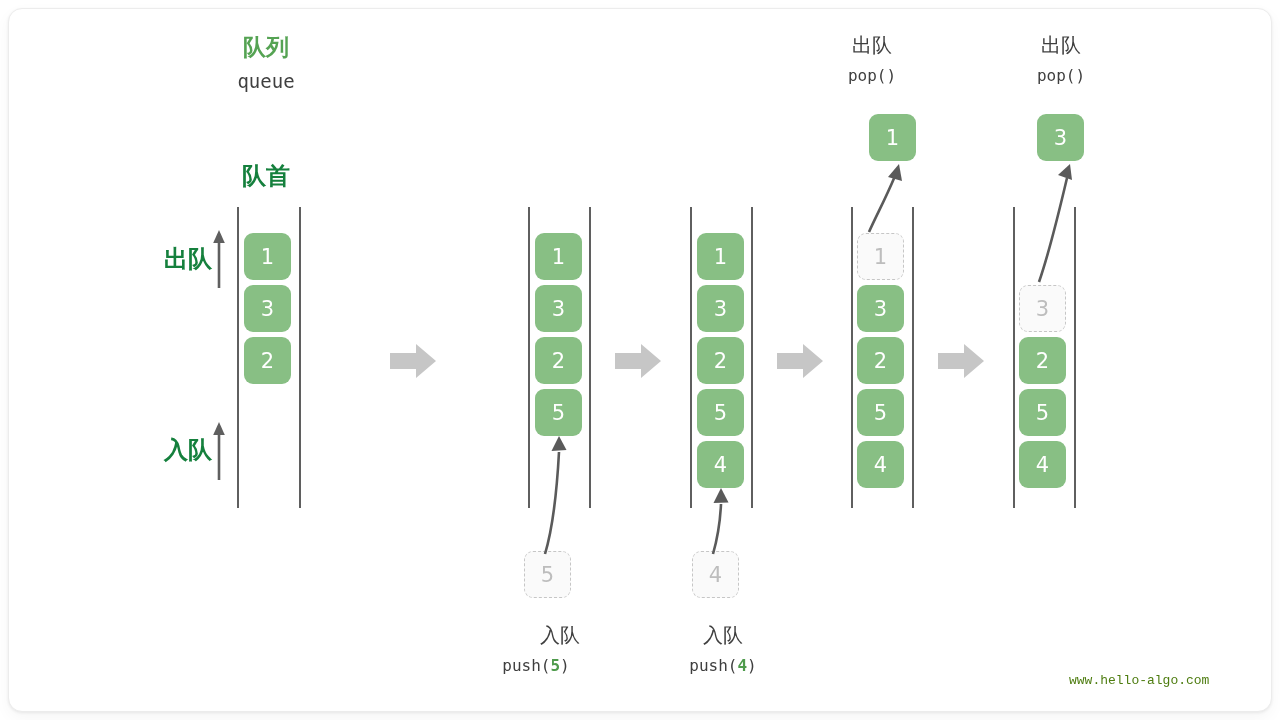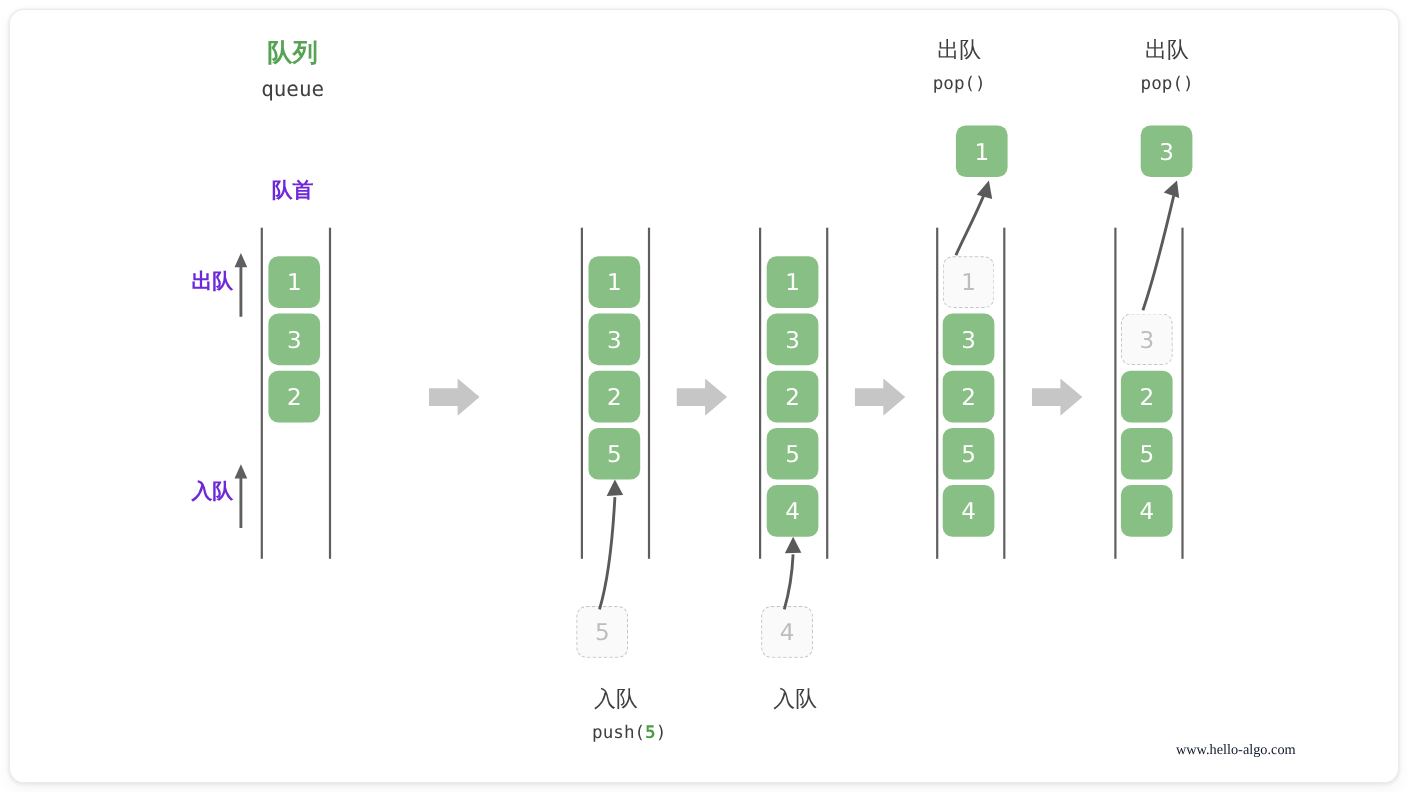--- a/index.html
+++ b/index.html
@@ -28,37 +28,37 @@
     font-weight:bold;font-size:23px;color:#55a353;
     text-align:center;white-space:nowrap;
   }
   .title-en{
     font-family:"DejaVu Sans Mono","Liberation Mono",monospace;
     font-size:19px;color:#3f3f3f;
     text-align:center;white-space:nowrap;
   }
   .lbl-bold{
     font-family:"DejaVu Sans","Liberation Sans",sans-serif;
-    font-weight:bold;font-size:19px;color:#6d28d9;
+    font-weight:bold;font-size:24px;color:#15803d;
     text-align:center;white-space:nowrap;
   }
   .op-cn{
     font-family:"DejaVu Sans","Liberation Sans",sans-serif;
     font-size:20px;color:#3f3f3f;
     text-align:center;white-space:nowrap;
   }
   .op-code{
     font-family:"DejaVu Sans Mono","Liberation Mono",monospace;
     font-size:16px;color:#3f3f3f;
     text-align:center;white-space:nowrap;
   }
   .op-code .num{color:#4f9b4c;font-weight:bold;}
   .watermark{
-    font-family:Liberation Serif, serif;
-    font-size:13px;color:#0f172a;white-space:nowrap;
+    font-family:Liberation Mono, monospace;
+    font-size:13px;color:#4d7c0f;white-space:nowrap;
   }
 
   
   .rail{
     position:absolute;
     width:1.6px;
     background:#5f5f5f;
   }
 
   
@@ -134,21 +134,21 @@
   <div class="cell" style="left:535px;top:389px;">5</div>
 
   <div class="cell ghost" style="left:524px;top:551px;">5</div>
 
   <svg class="curve" style="left:520px;top:430px;" width="70" height="130">
     <path d="M 25 124 C 31 104, 36 78, 39 22" stroke="#5a5a5a" stroke-width="2.6" fill="none"></path>
     <polygon points="39,6 31.5,21 46.5,20" fill="#5a5a5a"></polygon>
   </svg>
 
   <div class="abs op-cn" style="left:480px;top:622px;width:160px;">入队</div>
-  <div class="abs op-code" style="left:492px;top:656px;width:160px;">
+  <div class="abs op-code" style="left:456px;top:656px;width:160px;">
     <span>push(</span><span class="num">5</span><span>)</span>
   </div>
 
   <svg class="sep" style="left:615px;top:344px;" viewBox="0 0 46 34">
     <polygon points="0,9 26,9 26,0 46,17 26,34 26,25 0,25" fill="#c6c6c6"></polygon>
   </svg>
 
   <div class="rail" style="left:690px;top:207px;height:301px;"></div>
   <div class="rail" style="left:751px;top:207px;height:301px;"></div>
 
@@ -158,20 +158,23 @@
   <div class="cell" style="left:697px;top:389px;">5</div>
   <div class="cell" style="left:697px;top:441px;">4</div>
 
   <div class="cell ghost" style="left:692px;top:551px;">4</div>
   <svg class="curve" style="left:688px;top:482px;" width="70" height="78">
     <path d="M 25 72 C 29 58, 32 44, 33 22" stroke="#5a5a5a" stroke-width="2.6" fill="none"></path>
     <polygon points="33,6 25.5,21 40.5,20.5" fill="#5a5a5a"></polygon>
   </svg>
 
   <div class="abs op-cn" style="left:643px;top:622px;width:160px;">入队</div>
+  <div class="abs op-code" style="left:643px;top:656px;width:160px;">
+    <span>push(</span><span class="num">4</span><span>)</span>
+  </div>
 
   <svg class="sep" style="left:777px;top:344px;" viewBox="0 0 46 34">
     <polygon points="0,9 26,9 26,0 46,17 26,34 26,25 0,25" fill="#c6c6c6"></polygon>
   </svg>
 
   <div class="abs op-cn" style="left:812px;top:32px;width:120px;">出队</div>
   <div class="abs op-code" style="left:812px;top:66px;width:120px;">pop()</div>
 
   <div class="cell" style="left:869px;top:114px;">1</div>
 

